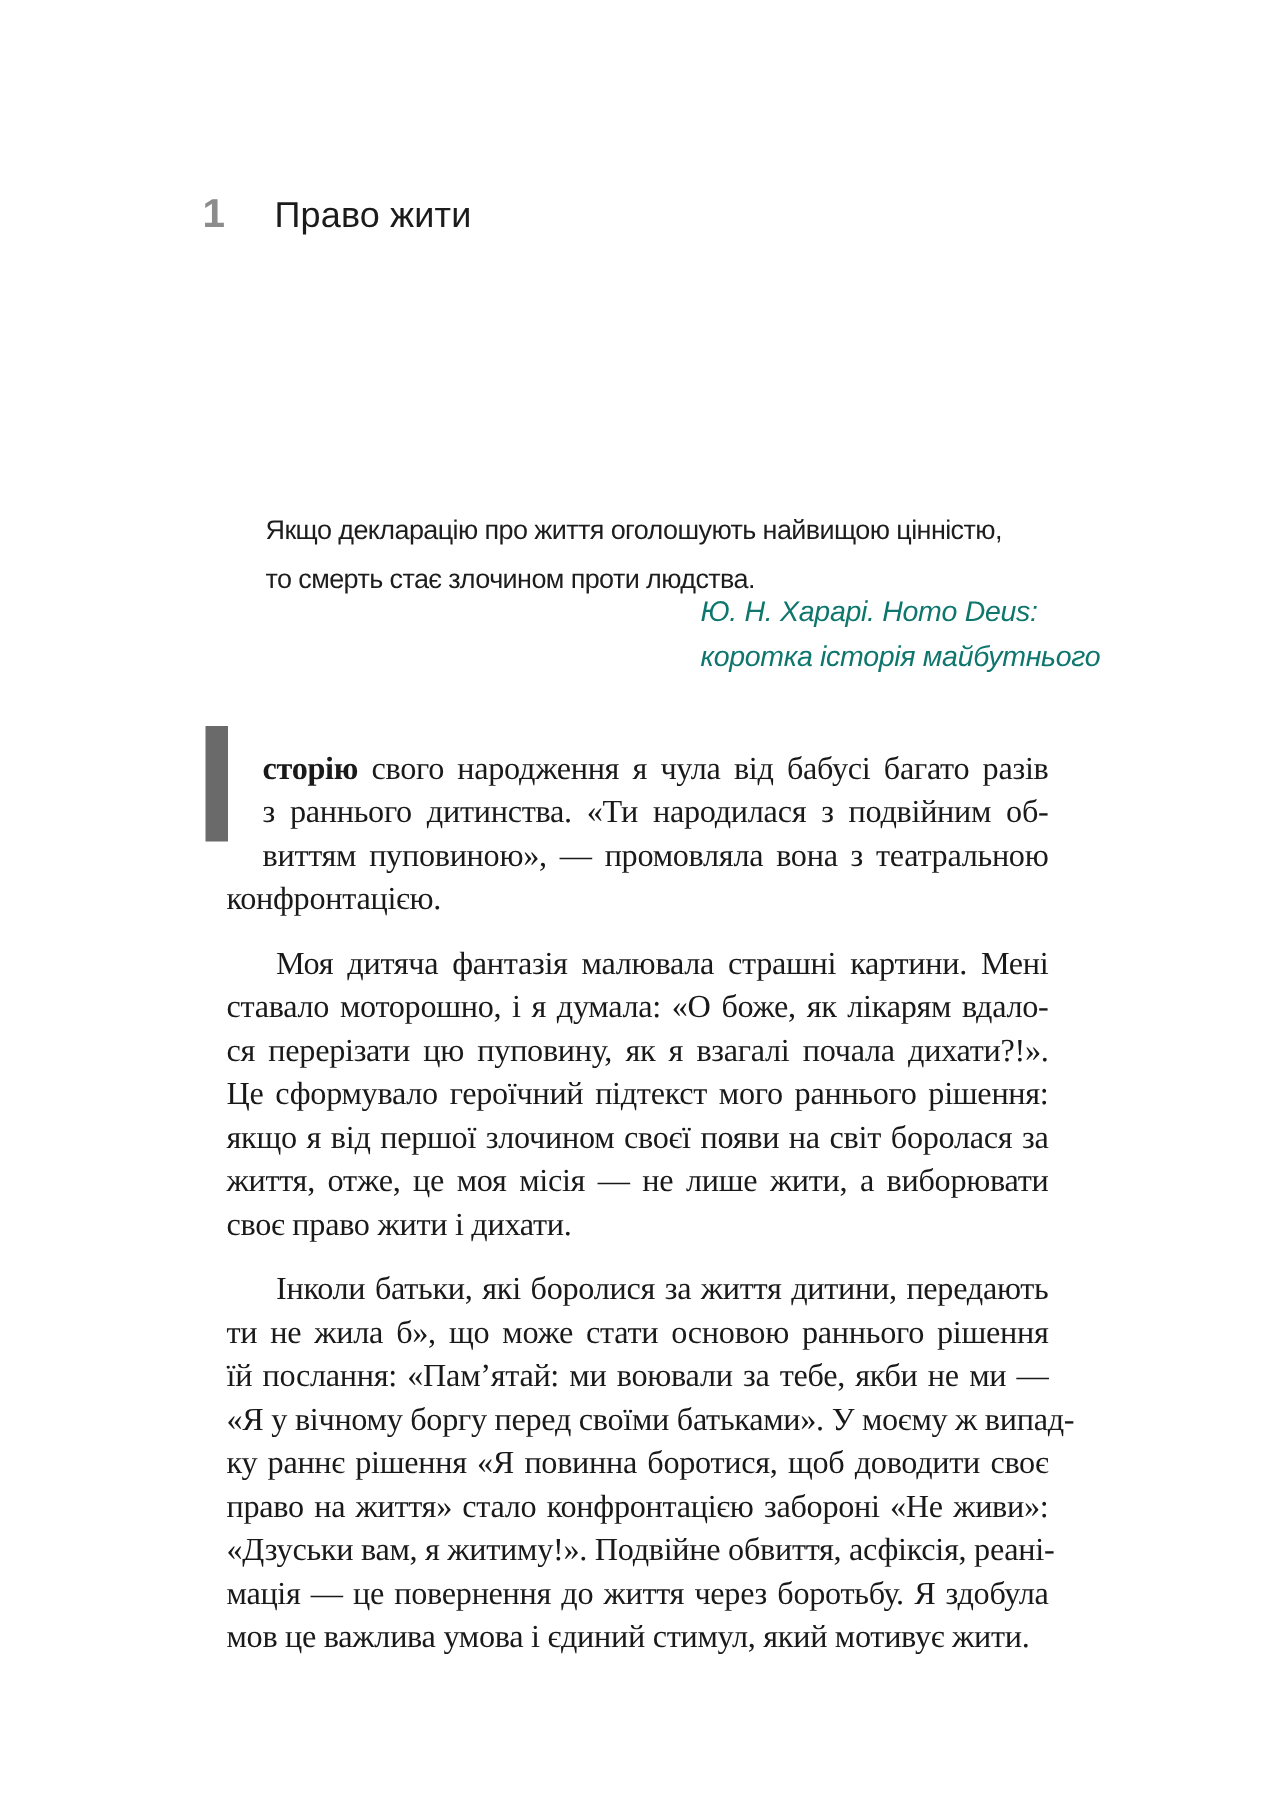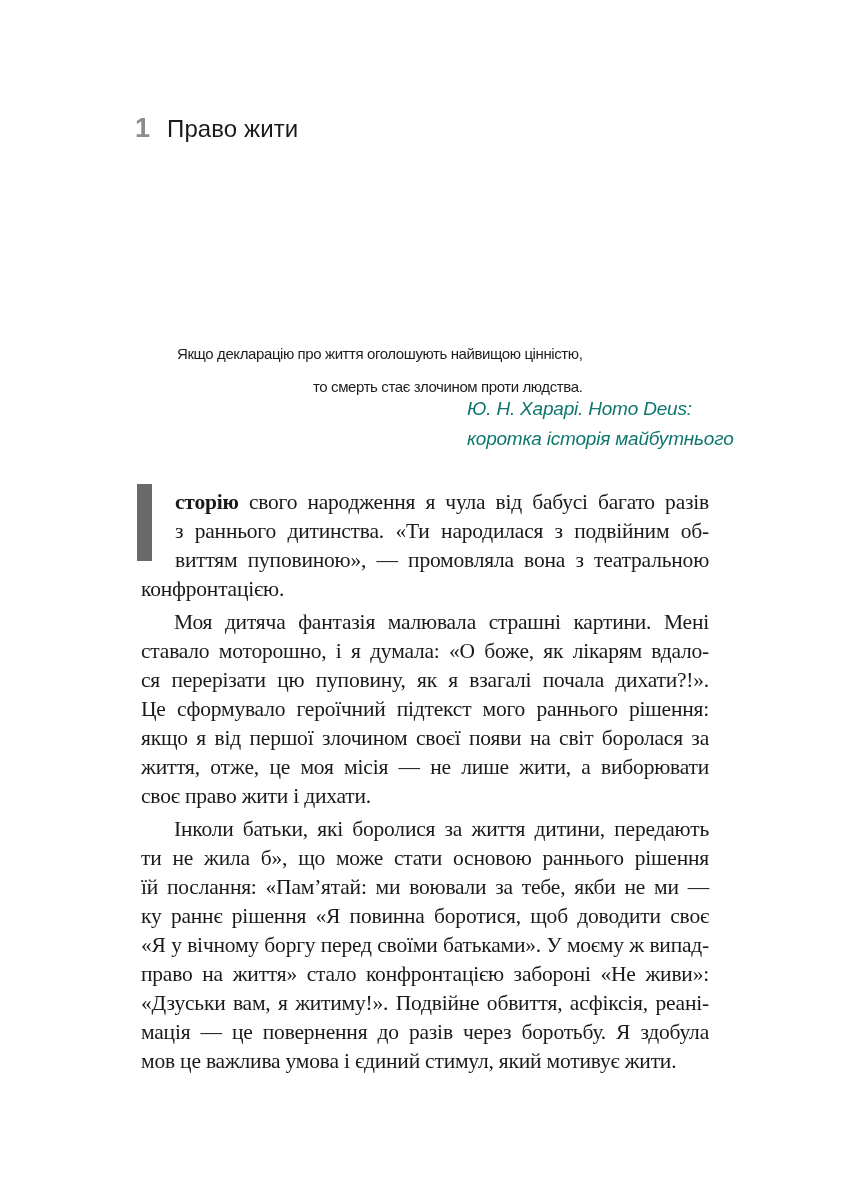--- a/index.html
+++ b/index.html
@@ -25,40 +25,39 @@
     gap: 17px;
     font-family: "Liberation Sans", sans-serif;
   }
   .chapter-number {
     font-size: 27px;
     font-weight: 700;
     color: #8c8c8c;
     line-height: 1;
   }
   .chapter-title {
-    margin: 0;
+    margin: 16px;
     font-size: 24px;
     font-weight: 400;
     color: #1b1b1b;
     line-height: 1.1;
     letter-spacing: 0.1px;
   }
 
   
   .epigraph {
     position: absolute;
     left: 177px;
     top: 337px;
     font-family: "Liberation Sans", sans-serif;
-    font-size: 15px;
+    font-size: 18px;
     line-height: 33px;
     color: #1d1d1d;
     letter-spacing: -0.4px;
     white-space: nowrap;
-    text-align: right;
   }
   .attribution {
     position: absolute;
     left: 467px;
     top: 394px;
     font-family: "Liberation Sans", sans-serif;
     font-style: italic;
     font-size: 19px;
     line-height: 30px;
     color: #0f766e;
@@ -71,21 +70,21 @@
     position: absolute;
     left: 137px;
     top: 484px;
     width: 576px;
     font-family: "Liberation Serif", serif;
     font-size: 21.5px;
     line-height: 29px;
     color: #191919;
     letter-spacing: -0.2px;
   }
-  .para { margin: 4px; }
+  .para { margin: 14px; }
   .bl {
     text-align: justify;
     text-align-last: justify;
     white-space: nowrap;
   }
   .bl.last { text-align-last: left; }
   .bl.indent { padding-left: 33px; }
   .bl b { font-weight: 700; }
 
   
@@ -134,22 +133,22 @@
         <div class="bl">ся перерізати цю пуповину, як я взагалі почала дихати?!».</div>
         <div class="bl">Це сформувало героїчний підтекст мого раннього рішення:</div>
         <div class="bl">якщо я від першої злочином своєї появи на світ боролася за</div>
         <div class="bl">життя, отже, це моя місія — не лише жити, а виборювати</div>
         <div class="bl last">своє право жити і дихати.</div>
       </div>
       <div class="para">
         <div class="bl indent">Інколи батьки, які боролися за життя дитини, передають</div>
         <div class="bl">ти не жила б», що може стати основою раннього рішення</div>
         <div class="bl">їй послання: «Пам’ятай: ми воювали за тебе, якби не ми —</div>
+        <div class="bl">«Я у вічному боргу перед своїми батьками». У моєму ж випад-</div>
         <div class="bl">ку раннє рішення «Я повинна боротися, щоб доводити своє</div>
-        <div class="bl">«Я у вічному боргу перед своїми батьками». У моєму ж випад-</div>
         <div class="bl">право на життя» стало конфронтацією забороні «Не живи»:</div>
         <div class="bl">«Дзуськи вам, я житиму!». Подвійне обвиття, асфіксія, реані-</div>
-        <div class="bl">мація — це повернення до разів через боротьбу. Я здобула</div>
+        <div class="bl">мація — це повернення до життя через боротьбу. Я здобула</div>
         <div class="bl last">мов це важлива умова і єдиний стимул, який мотивує жити.</div>
       </div>
     </div>
 
 </div>
 
 </body></html>

